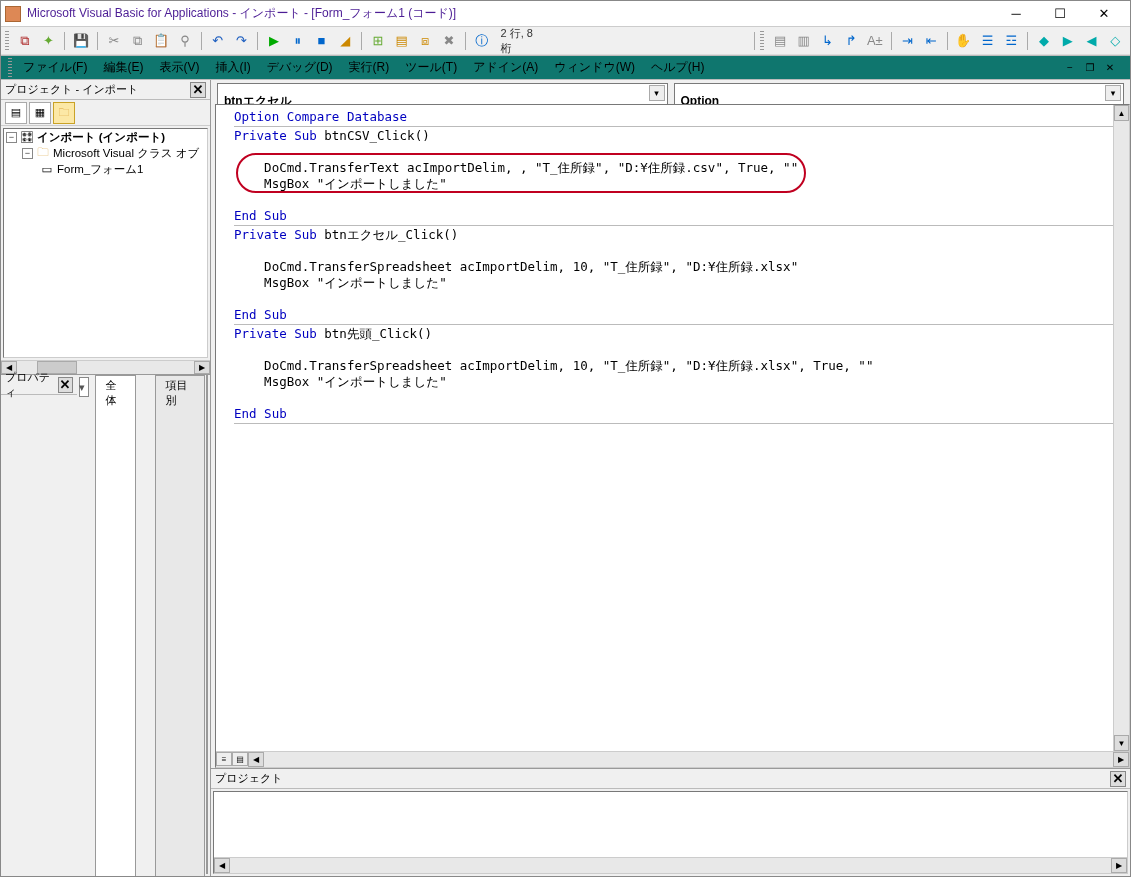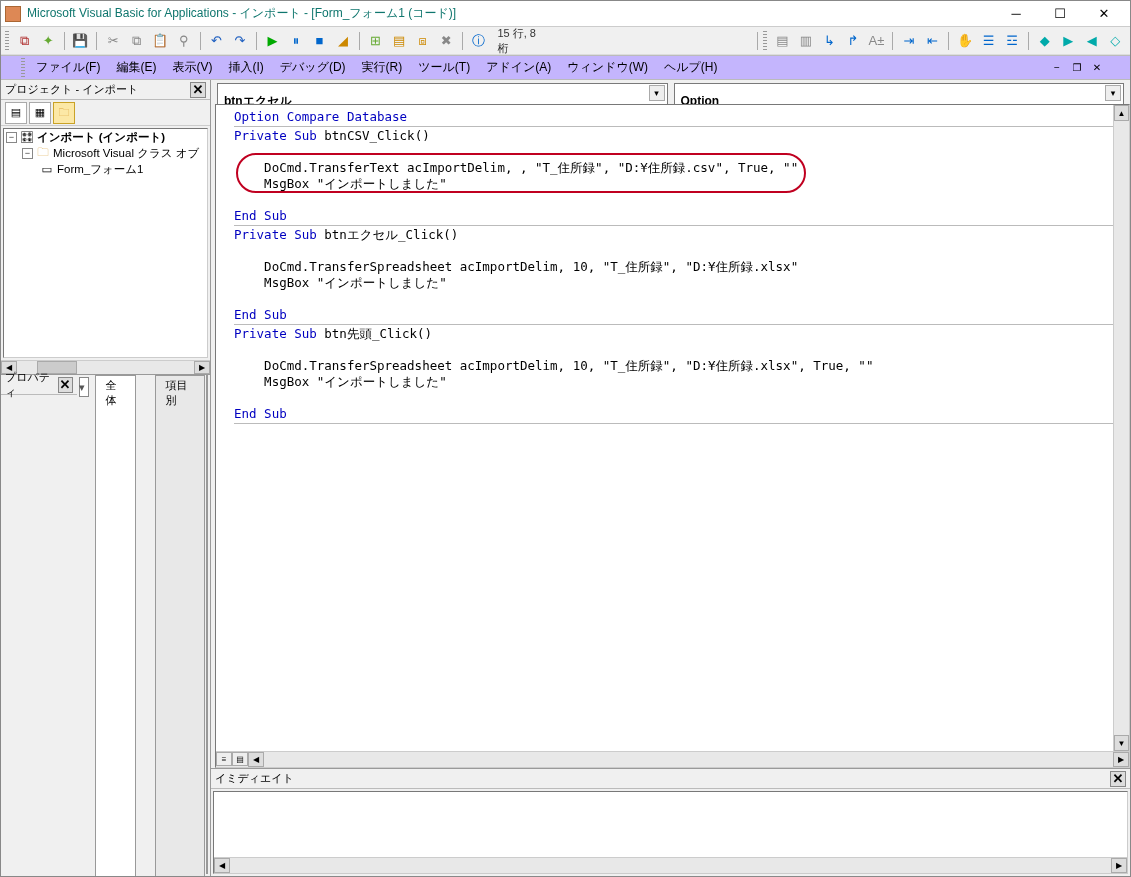--- a/index.html
+++ b/index.html
@@ -1,34 +1,34 @@
 <!DOCTYPE html>
 <html><head>
 <meta charset="utf-8">
 <style>
   * { box-sizing: border-box; margin: 0; padding: 0; }
   body { font-family: "MS UI Gothic", "Meiryo", sans-serif; font-size: 12px; background: #f0f0f0; width: 1131px; height: 877px; overflow: hidden; display: flex; flex-direction: column; border: 1px solid #888; }
   
   
   .titlebar { height: 26px; background: #fff; border-bottom: 1px solid #ccc; display: flex; align-items: center; padding: 0 4px; }
   .titlebar-icon { width: 16px; height: 16px; background: #d85; margin-right: 6px; border: 1px solid #a63; }
-  .titlebar-text { flex: 1; font-size: 12px; color: #0f766e; }
+  .titlebar-text { flex: 1; font-size: 12px; color: #4c1d95; }
   .win-controls { display: flex; gap: 0; }
   .win-btn { width: 44px; height: 24px; display: flex; align-items: center; justify-content: center; font-size: 13px; color: #000; cursor: pointer; }
   
   
   .toolbars { background: #f0f0f0; border-bottom: 1px solid #bbb; display: flex; flex-direction: column; }
   .toolbar-row { height: 28px; display: flex; align-items: center; padding: 0 4px; gap: 2px; border-bottom: 1px solid #ddd; position: relative; }
   .tb-grip { width: 4px; height: 20px; background: repeating-linear-gradient(to bottom, #999 0, #999 1px, transparent 1px, transparent 3px); margin-right: 3px; }
   .tb-btn { width: 22px; height: 22px; display: flex; align-items: center; justify-content: center; border: 1px solid transparent; cursor: pointer; font-size: 13px; }
   .tb-sep { width: 1px; height: 18px; background: #aaa; margin: 0 3px; }
   .tb-text { font-size: 11px; color: #333; padding: 0 6px; }
   
   
-  .menubar { height: 24px; background: #c4b5fd; border-bottom: 1px solid #bbb; display: flex; align-items: center; padding: 0 20px; gap: 0; }
+  .menubar { height: 24px; background: #0f766e; border-bottom: 1px solid #bbb; display: flex; align-items: center; padding: 0 7px; gap: 0; }
   .menubar .tb-grip { margin-right: 3px; }
   .menu-item { padding: 2px 8px; cursor: pointer; font-size: 12px; }
   .mdi-controls { margin-left: auto; display: flex; gap: 2px; padding-right: 4px; }
   .mdi-btn { width: 18px; height: 16px; display: flex; align-items: center; justify-content: center; font-size: 10px; cursor: pointer; border: 1px solid transparent; }
   
   
   .main-area { flex: 1; display: flex; min-height: 0; }
   
   
   .left-panel { width: 210px; display: flex; flex-direction: column; background: #f0f0f0; border-right: 1px solid #999; }
@@ -170,21 +170,21 @@
     <div class="tb-btn">
         <span class="ico" style="color:#c80">⧈</span>
       </div>
     <div class="tb-btn">
         <span class="ico" style="color:#888">✖</span>
       </div>
     <div class="tb-sep"></div>
     <div class="tb-btn">
         <span class="ico" style="color:#06c">ⓘ</span>
       </div>
-    <div class="tb-text">15 行, 8 桁</div>
+    <div class="tb-text">2 行, 8 桁</div>
     <div class="tb-sep" style="margin-left:200px"></div>
     <div class="tb-grip"></div>
     <div class="tb-btn">
         <span class="ico" style="color:#888">▤</span>
       </div>
     <div class="tb-btn">
         <span class="ico" style="color:#888">▥</span>
       </div>
     <div class="tb-btn">
         <span class="ico" style="color:#06c">↳</span>
@@ -348,21 +348,21 @@
             <div class="viewbtn">▤</div>
           </div>
           <div class="lbtn">◀</div>
             <div class="rbtn">▶</div>
         </div>
       </div>
     </div>
 
     <div class="immediate-pane">
       <div class="pane-header">
-        <span>イミディエイト</span>
+        <span>プロジェクト</span>
         <div class="close-x">✕</div>
       </div>
       <div class="immediate-body">
         <div class="imm-scroll-h">
             <div class="lbtn">◀</div>
             <div class="rbtn">▶</div>
           </div>
       </div>
     </div>
 

